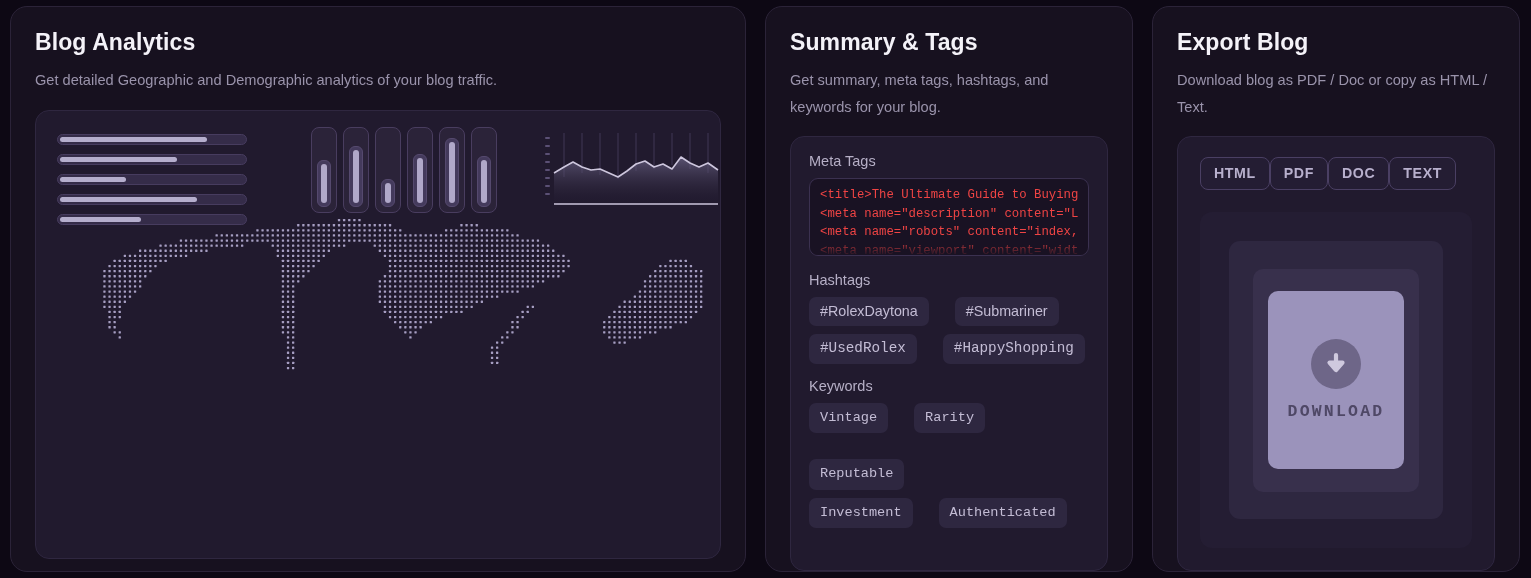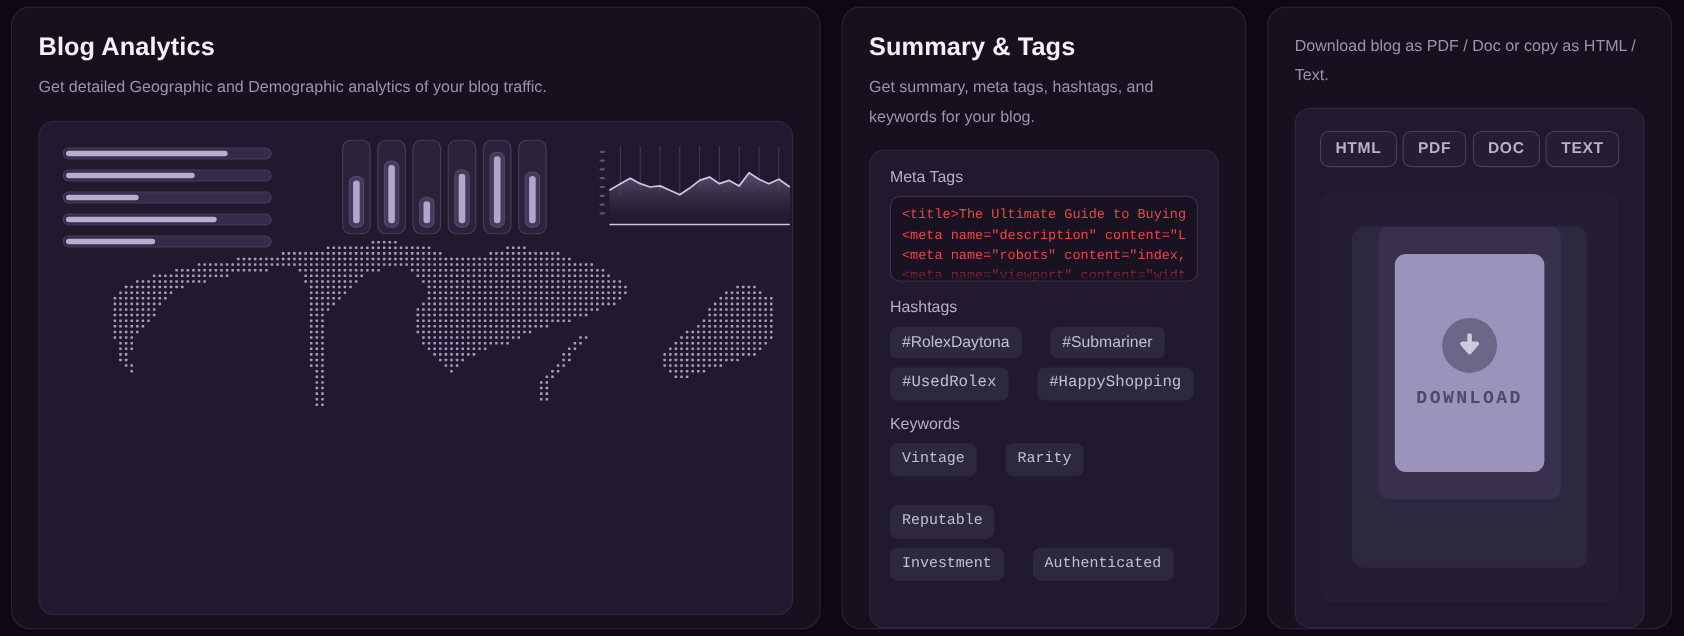--- a/index.html
+++ b/index.html
@@ -175,21 +175,21 @@
   }
   .group-gap { margin-bottom: 14px; font-family: Liberation Mono, monospace; }
   .keywords-label { margin-top: 6px; }
 
   
   .panel-export {
     padding: 20px 22px 22px 22px;
     display: flex;
     flex-direction: column;
   }
-  .fmt-row { display: flex; margin-bottom: 22px; justify-content: space-between; }
+  .fmt-row { display: flex; margin-bottom: 22px; }
   .fmt-btn {
     border: 1px solid #4a3f63;
     background: #241d33;
     border-radius: 8px;
     padding: 8px 13px 9px 13px;
     font-size: 14.2px;
     font-weight: 700;
     letter-spacing: 0.6px;
     color: #b8b0cd;
     line-height: 1;
@@ -198,21 +198,21 @@
   .dl-outer {
     flex: 1;
     background: #241d33;
     border-radius: 12px;
     display: flex; align-items: center; justify-content: center;
   }
   .dl-mid {
     width: 79%; height: 83%;
     background: #2e2740;
     border-radius: 11px;
-    display: flex; justify-content: center;
+    display: flex; align-items: center; justify-content: center;
   }
   .dl-inner {
     width: 77%; height: 80%;
     background: #38304c;
     border-radius: 10px;
     display: flex; align-items: center; justify-content: center;
   }
   .dl-btn {
     width: 82%; height: 80%;
     background: #9b93bb;
@@ -1491,20 +1491,21 @@
         <span class="pill pill-mono">Reputable</span>
       </div>
       <div class="pill-row">
         <span class="pill pill-mono">Investment</span>
         <span class="pill pill-mono">Authenticated</span>
       </div>
     </div>
   </section>
 
   <section class="card card-export">
+    <h2 class="card-title">Export Blog</h2>
     <p class="card-desc">Download blog as PDF / Doc or copy as HTML / Text.</p>
 
     <div class="panel panel-export">
       <div class="fmt-row">
         <button class="fmt-btn">HTML</button>
         <button class="fmt-btn">PDF</button>
         <button class="fmt-btn">DOC</button>
         <button class="fmt-btn">TEXT</button>
       </div>
 

